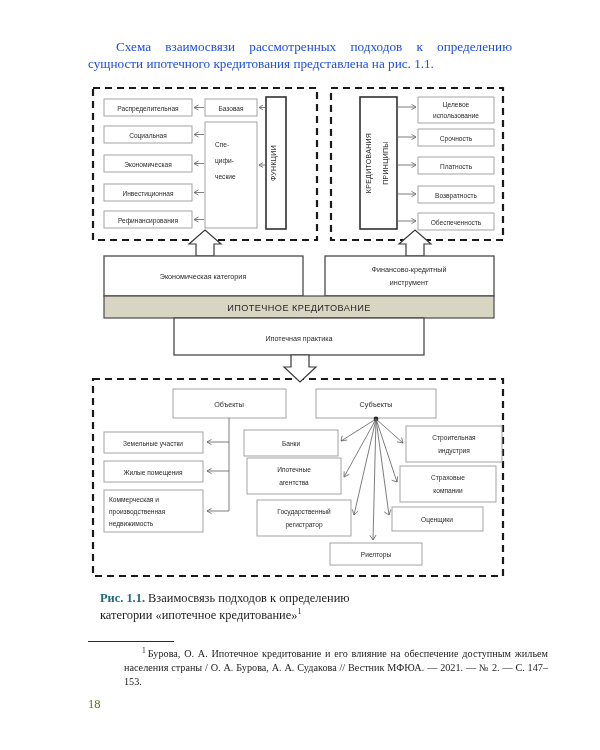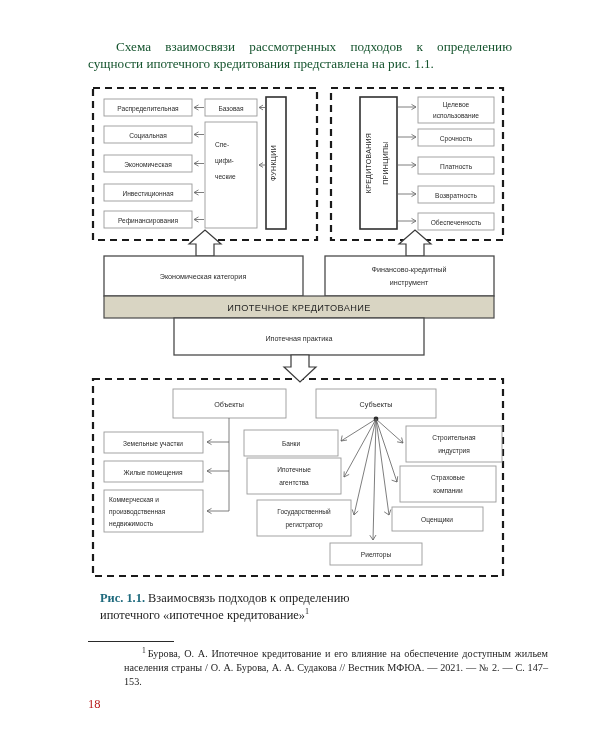--- a/index.html
+++ b/index.html
@@ -19,21 +19,21 @@
   
   .intro {
     position: absolute;
     left: 88px;
     top: 38px;
     width: 424px;
     font-size: 13.2px;
     line-height: 1.32;
     text-align: justify;
     text-indent: 28px;
-    color: #14532d;
+    color: #1d4ed8;
   }
 
   
   .diagram {
     position: absolute;
     left: 0;
     top: 0;
     width: 600px;
     height: 750px;
     pointer-events: none;
@@ -83,21 +83,21 @@
     margin-right: 2px;
     margin-left: 18px;
   }
 
   
   .page-number {
     position: absolute;
     left: 88px;
     top: 697px;
     font-size: 12.5px;
-    color: #b91c1c;
+    color: #4d7c0f;
   }
 
   
   text {
     font-family: "Liberation Sans", sans-serif;
     fill: #2b2b2b;
   }
   .lbl      { font-size: 7.2px; }
   .lbl-sm   { font-size: 6.6px; }
   .lbl-band { font-size: 9.2px; letter-spacing: 0.4px; fill: #262626; }
@@ -348,21 +348,21 @@
 
     <path class="arw-thin" d="M376,419 L389,515"></path>
     <path class="arw-thin" d="M389,515 l-4.8,-3.2 M389,515 l1.8,-5.5"></path>
   </g>
 
 </svg>
 </div>
 
 <div class="fig-caption">
   <span class="fig-num">Рис. 1.1.</span><span> Взаимосвязь подходов к определению</span><br>
-  <span>ипотечного «ипотечное кредитование»</span><sup>1</sup>
+  <span>категории «ипотечное кредитование»</span><sup>1</sup>
 </div>
 
 <div class="footnote-rule"></div>
 <div class="footnote">
   <span class="fn-mark">1</span><span>Бурова, О. А. Ипотечное кредитование и его влияние на обеспечение доступным жильем населения страны / О. А. Бурова, А. А. Судакова // Вестник МФЮА. — 2021. — № 2. — С. 147–153.</span>
 </div>
 
 <div class="page-number">18</div>
 
 </body></html>

